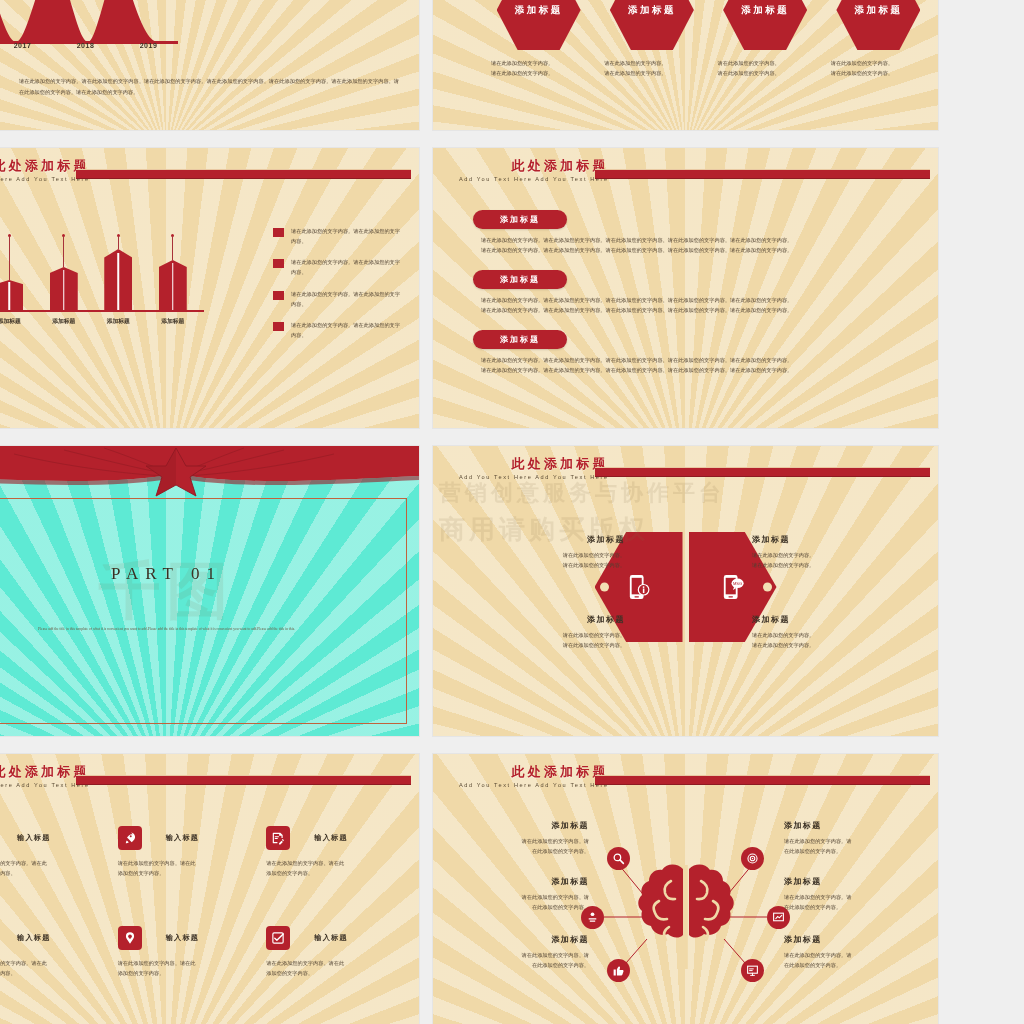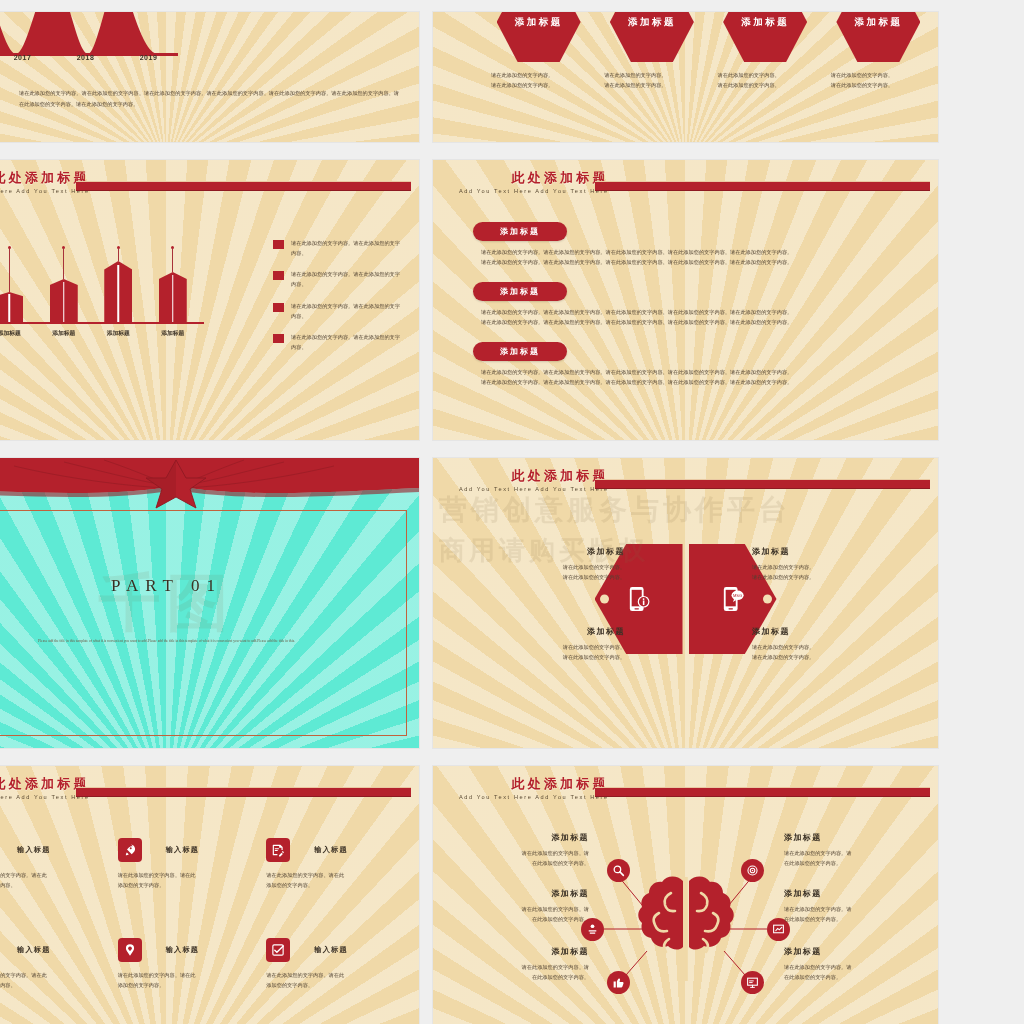--- a/index.html
+++ b/index.html
@@ -12,21 +12,21 @@
 
   #grid {
     width: 852px; height: 1024px;
     display: grid;
     grid-template-columns: 505px 505px;
     grid-template-rows: 130px 280px 290px 290px 34px;
     column-gap: 14px;
     row-gap: 18px;
     justify-content: center;
     align-content: start;
-    padding-top: 12px;
+    padding-top: 0;
   }
 
   
   .slide {
     position: relative;
     overflow: hidden;
     background: #f0d9a8;
     box-shadow: 0 0 0 1px rgba(0,0,0,0.04);
   }
   
@@ -172,21 +172,21 @@
   .hh-side.l { left: 62px; text-align: right; }
   .hh-side.r { right: 56px; text-align: left; }
   .hh-side.top { top: 88px; }
   .hh-side.bot { top: 168px; }
   .hh-side .h { font-size: 8px; font-weight: 700; color: #3c3226; letter-spacing: 1.5px; margin-bottom: 5px; }
   .hh-side .p { font-size: 5.2px; line-height: 1.95; color: #4f4030; }
   .wm2 {
     position: absolute; left: 6px; top: 30px; z-index: 1; pointer-events: none;
     color: rgba(130,105,70,0.13); font-weight: 700; letter-spacing: 4px; line-height: 1.55;
   }
-  .wm2 .a { font-size: 28px; }
+  .wm2 .a { font-size: 22px; }
   .wm2 .b { font-size: 26px; }
 
   
   .icongrid { position: absolute; left: 55px; right: 30px; top: 72px;
     display: grid; grid-template-columns: 1fr 1fr 1fr; grid-template-rows: auto auto; gap: 48px 26px; }
   .igitem { }
   .ightop { display: flex; align-items: center; gap: 24px; }
   .igbox {
     width: 24px; height: 24px; background: #b4212c; border-radius: 4px;
     display: flex; align-items: center; justify-content: center; flex: 0 0 auto;

